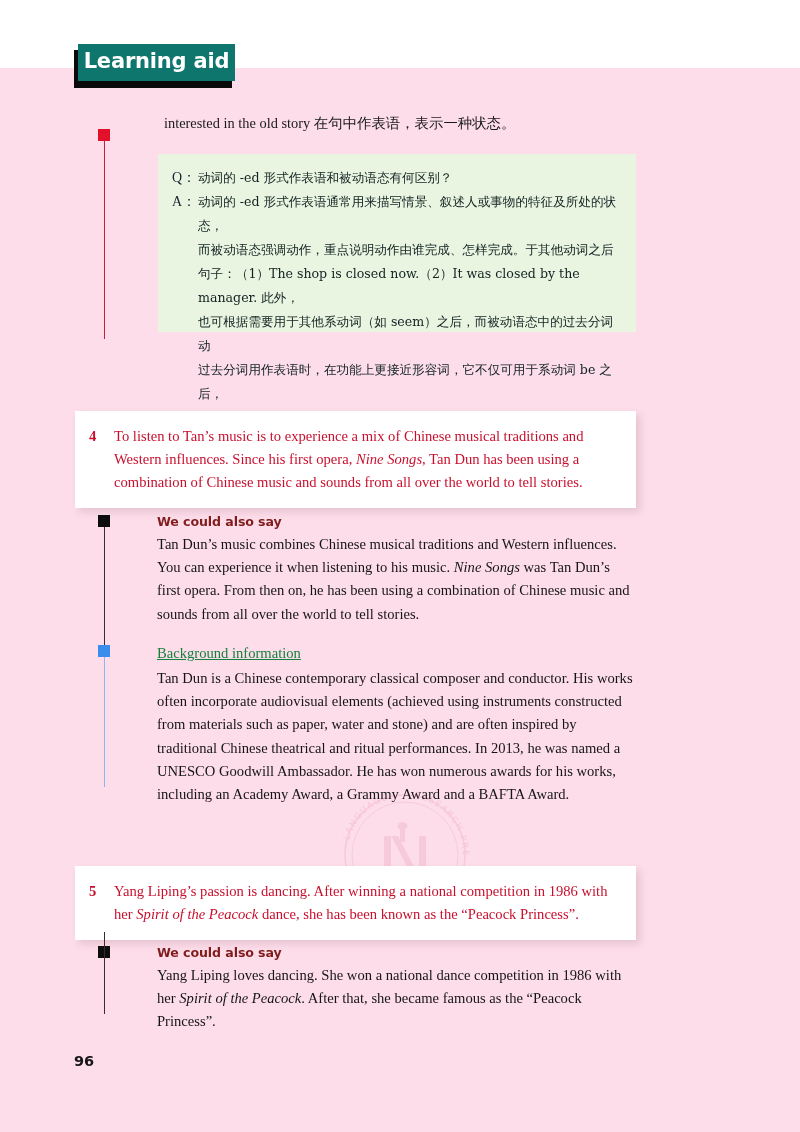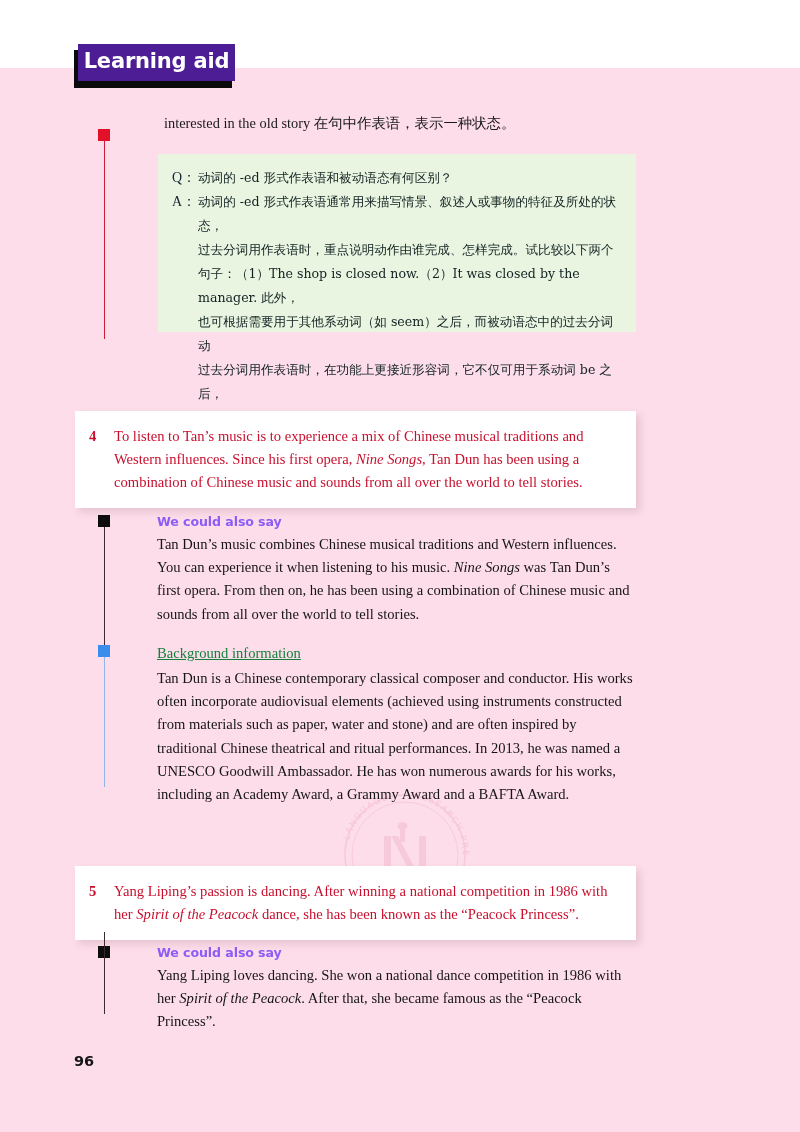--- a/index.html
+++ b/index.html
@@ -59,21 +59,21 @@
     width: 158px;
     height: 38px;
     background: #0a0a0a;
   }
   .header-chip {
     position: absolute;
     left: 4px;
     top: 0px;
     width: 157px;
     height: 37px;
-    background: #4c1d95;
+    background: #0f766e;
     display: flex;
     align-items: center;
     justify-content: center;
   }
   .header-chip-text {
     color: #ffffff;
     font-family: "DejaVu Sans", sans-serif;
     font-size: 21px;
     font-weight: bold;
     letter-spacing: -0.2px;
@@ -173,21 +173,21 @@
     line-height: 23px;
     margin-left: 8px;
   }
   .card-text i { font-style: italic; }
 
   
   .group-heading {
     font-family: "DejaVu Sans", sans-serif;
     font-size: 12.6px;
     font-weight: bold;
-    color: #8b5cf6;
+    color: #7f1d1d;
     letter-spacing: -0.1px;
   }
   .group-para {
     font-family: "Liberation Serif", serif;
     font-size: 14.6px;
     line-height: 23.2px;
     color: #151515;
   }
   .group-para i { font-style: italic; }
 
@@ -260,21 +260,21 @@
       <div class="qa-tag">Q：</div>
       <div class="qa-body">
         <div class="qa-cn">动词的 -ed 形式作表语和被动语态有何区别？</div>
       </div>
     </div>
 
     <div class="qa-row">
       <div class="qa-tag">A：</div>
       <div class="qa-body">
         <div class="qa-cn">动词的 -ed 形式作表语通常用来描写情景、叙述人或事物的特征及所处的状态，</div>
-        <div class="qa-cn">过去分词用作表语时，重点说明动作由谁完成、怎样完成。试比较以下两个</div>
+        <div class="qa-cn">而被动语态强调动作，重点说明动作由谁完成、怎样完成。于其他动词之后</div>
         <div class="qa-cn">句子：（1）The shop is closed now.（2）It was closed by the manager. 此外，</div>
         <div class="qa-cn">也可根据需要用于其他系动词（如 seem）之后，而被动语态中的过去分词动</div>
         <div class="qa-cn">过去分词用作表语时，在功能上更接近形容词，它不仅可用于系动词 be 之后，</div>
         <div class="qa-cn">作意味较强，它只能与助动词 be（有时可能是 get）构成被动结构，不宜用</div>
         <div class="qa-cn">于其他动词之后。</div>
       </div>
     </div>
   </div>
 
   <div class="card" style="left:75px; top:411px; width:561px;">

